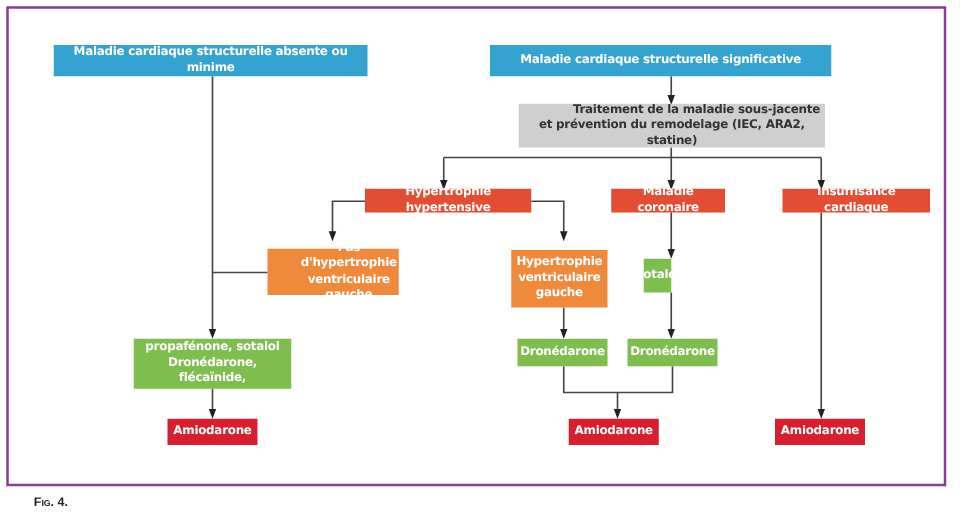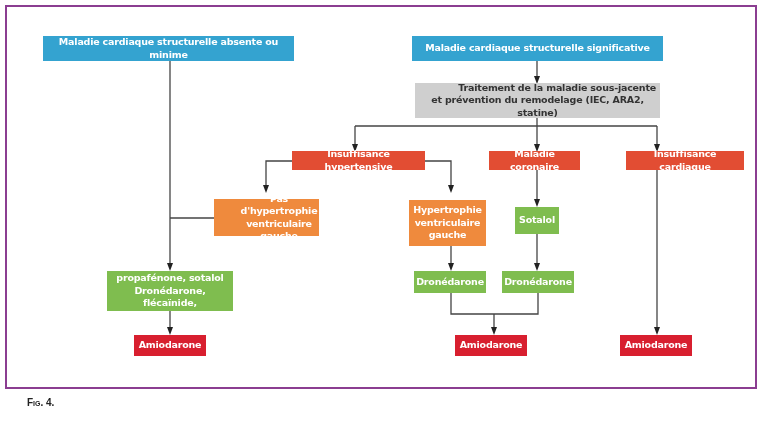--- a/index.html
+++ b/index.html
@@ -54,31 +54,31 @@
     <path d="M494,314 L494,331" marker-end="url(#ah)"></path>
 
     <path d="M657,170 L657,331" marker-end="url(#ah)"></path>
   </g>
 </svg>
 
 <div class="box blue" style="left:43px;top:36px;width:251px;height:25px;">
   <span>Maladie cardiaque structurelle absente ou minime</span>
 </div>
 
-<div class="box blue" style="left:412px;top:36px;width:251px;height:25px;">
+<div class="box blue" style="left:392px;top:36px;width:273px;height:25px;">
   <span>Maladie cardiaque structurelle significative</span>
 </div>
 
 <div class="box gray" style="left:415px;top:83px;width:245px;height:35px;flex-direction:column;align-items:flex-end;">
   <span>Traitement de la maladie sous-jacente</span>
   <span>et prévention du remodelage (IEC, ARA2, statine)</span>
 </div>
 
 <div class="box red" style="left:292px;top:151px;width:133px;height:19px;">
-  <span>Insuffisance hypertensive</span>
+  <span>Hypertrophie hypertensive</span>
 </div>
 
 <div class="box red" style="left:489px;top:151px;width:91px;height:19px;">
   <span>Maladie coronaire</span>
 </div>
 
 <div class="box red" style="left:626px;top:151px;width:118px;height:19px;">
   <span>Insuffisance cardiaque</span>
 </div>
 
@@ -86,21 +86,21 @@
   <span>Pas d'hypertrophie</span>
   <span>ventriculaire gauche</span>
 </div>
 
 <div class="box orange" style="left:409px;top:200px;width:77px;height:46px;flex-direction:column;">
   <span>Hypertrophie</span>
   <span>ventriculaire</span>
   <span>gauche</span>
 </div>
 
-<div class="box green" style="left:515px;top:207px;width:44px;height:27px;">
+<div class="box green" style="left:515px;top:207px;width:22px;height:27px;">
   <span>Sotalol</span>
 </div>
 
 <div class="box green" style="left:107px;top:271px;width:126px;height:40px;flex-direction:column;">
   <span>propafénone, sotalol</span>
   <span>Dronédarone, flécaïnide,</span>
 </div>
 
 <div class="box green" style="left:414px;top:271px;width:72px;height:22px;">
   <span>Dronédarone</span>

